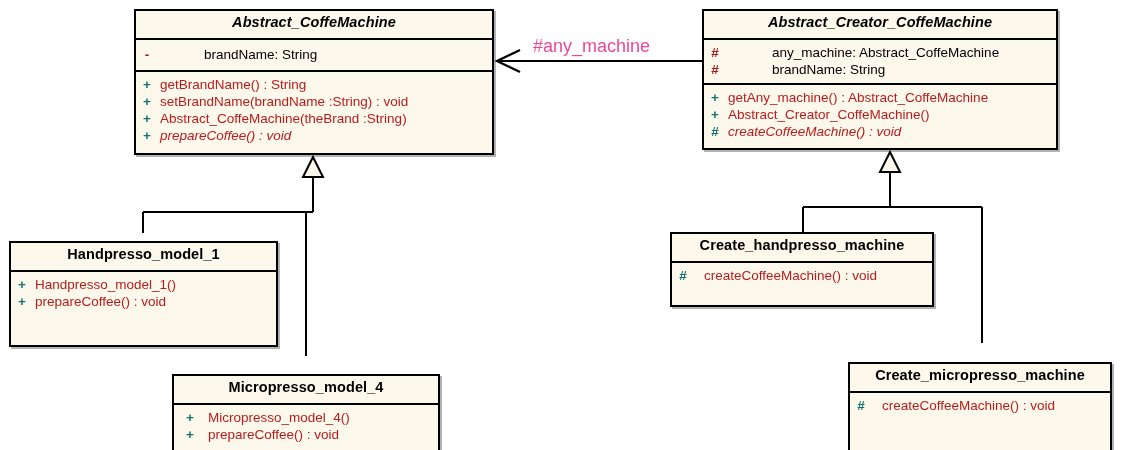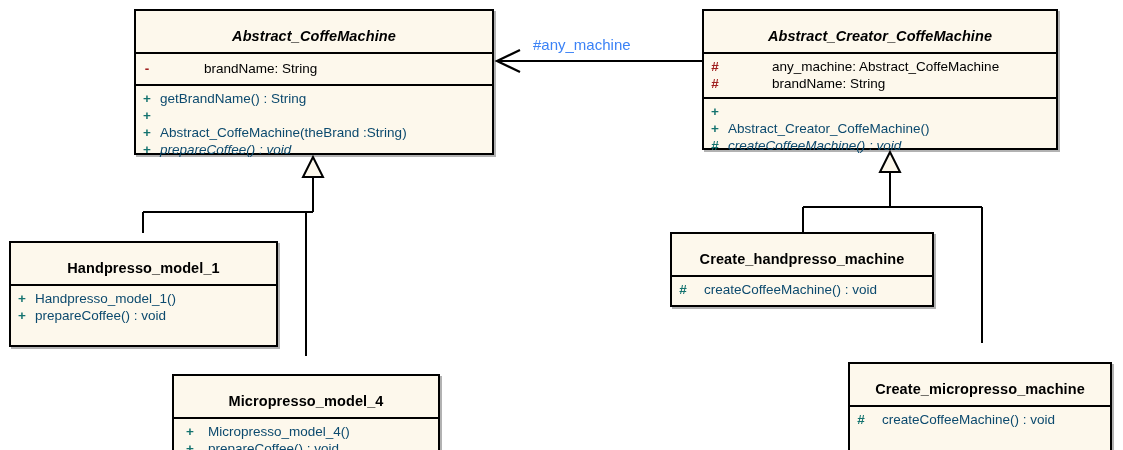--- a/index.html
+++ b/index.html
@@ -30,21 +30,21 @@
     background: #fdf8ec;
     border: 2px solid #000000;
     box-sizing: border-box;
     box-shadow: 2px 2px 0 rgba(0,0,0,0.30);
   }
   .class-name {
     text-align: center;
     font-size: 14.5px;
     font-weight: bold;
     color: #000000;
-    padding: 16px 4px 7px 4px;
+    padding: 2px 4px 7px 4px;
     line-height: 1.25;
     letter-spacing: 0.1px;
   }
   .class-name.abstract {
     font-style: italic;
   }
   .compartment {
     border-top: 2px solid #000000;
     padding: 4px 0 5px 0;
   }
@@ -65,26 +65,26 @@
     flex: none;
     font-weight: bold;
     font-size: 13.5px;
   }
   .mtext {
     padding-left: 2px;
   }
   .attr .vis { color: #a02020; }
   .attr .mtext { color: #000000; margin-left: 44px; }
   .meth .vis { color: #14736f; }
-  .meth .mtext { color: #0c4a6e; text-align: center; }
+  .meth .mtext { color: #b91c1c; text-align: center; }
   .meth.abstract .mtext { font-style: italic; }
   .edge-label {
     position: absolute;
-    font-size: 15px;
-    color: #3b82f6;
+    font-size: 18px;
+    color: #ec4899;
     white-space: nowrap;
   }
 </style>
 </head>
 <body>
 
 <div id="diagram">
 
   <svg class="connectors" viewBox="0 0 1123 450">
 
@@ -120,20 +120,21 @@
         <span class="mtext">brandName:  String</span>
       </div>
     </div>
     <div class="compartment">
       <div class="member meth">
         <span class="vis">+</span>
         <span class="mtext">getBrandName() : String</span>
       </div>
       <div class="member meth">
         <span class="vis">+</span>
+        <span class="mtext">setBrandName(brandName :String) : void</span>
       </div>
       <div class="member meth">
         <span class="vis">+</span>
         <span class="mtext">Abstract_CoffeMachine(theBrand :String)</span>
       </div>
       <div class="member meth abstract">
         <span class="vis">+</span>
         <span class="mtext">prepareCoffee() : void</span>
       </div>
     </div>
@@ -147,20 +148,21 @@
         <span class="mtext">any_machine:  Abstract_CoffeMachine</span>
       </div>
       <div class="member attr">
         <span class="vis">#</span>
         <span class="mtext">brandName:  String</span>
       </div>
     </div>
     <div class="compartment">
       <div class="member meth">
         <span class="vis">+</span>
+        <span class="mtext">getAny_machine() : Abstract_CoffeMachine</span>
       </div>
       <div class="member meth">
         <span class="vis">+</span>
         <span class="mtext">Abstract_Creator_CoffeMachine()</span>
       </div>
       <div class="member meth abstract">
         <span class="vis">#</span>
         <span class="mtext">createCoffeeMachine() : void</span>
       </div>
     </div>

